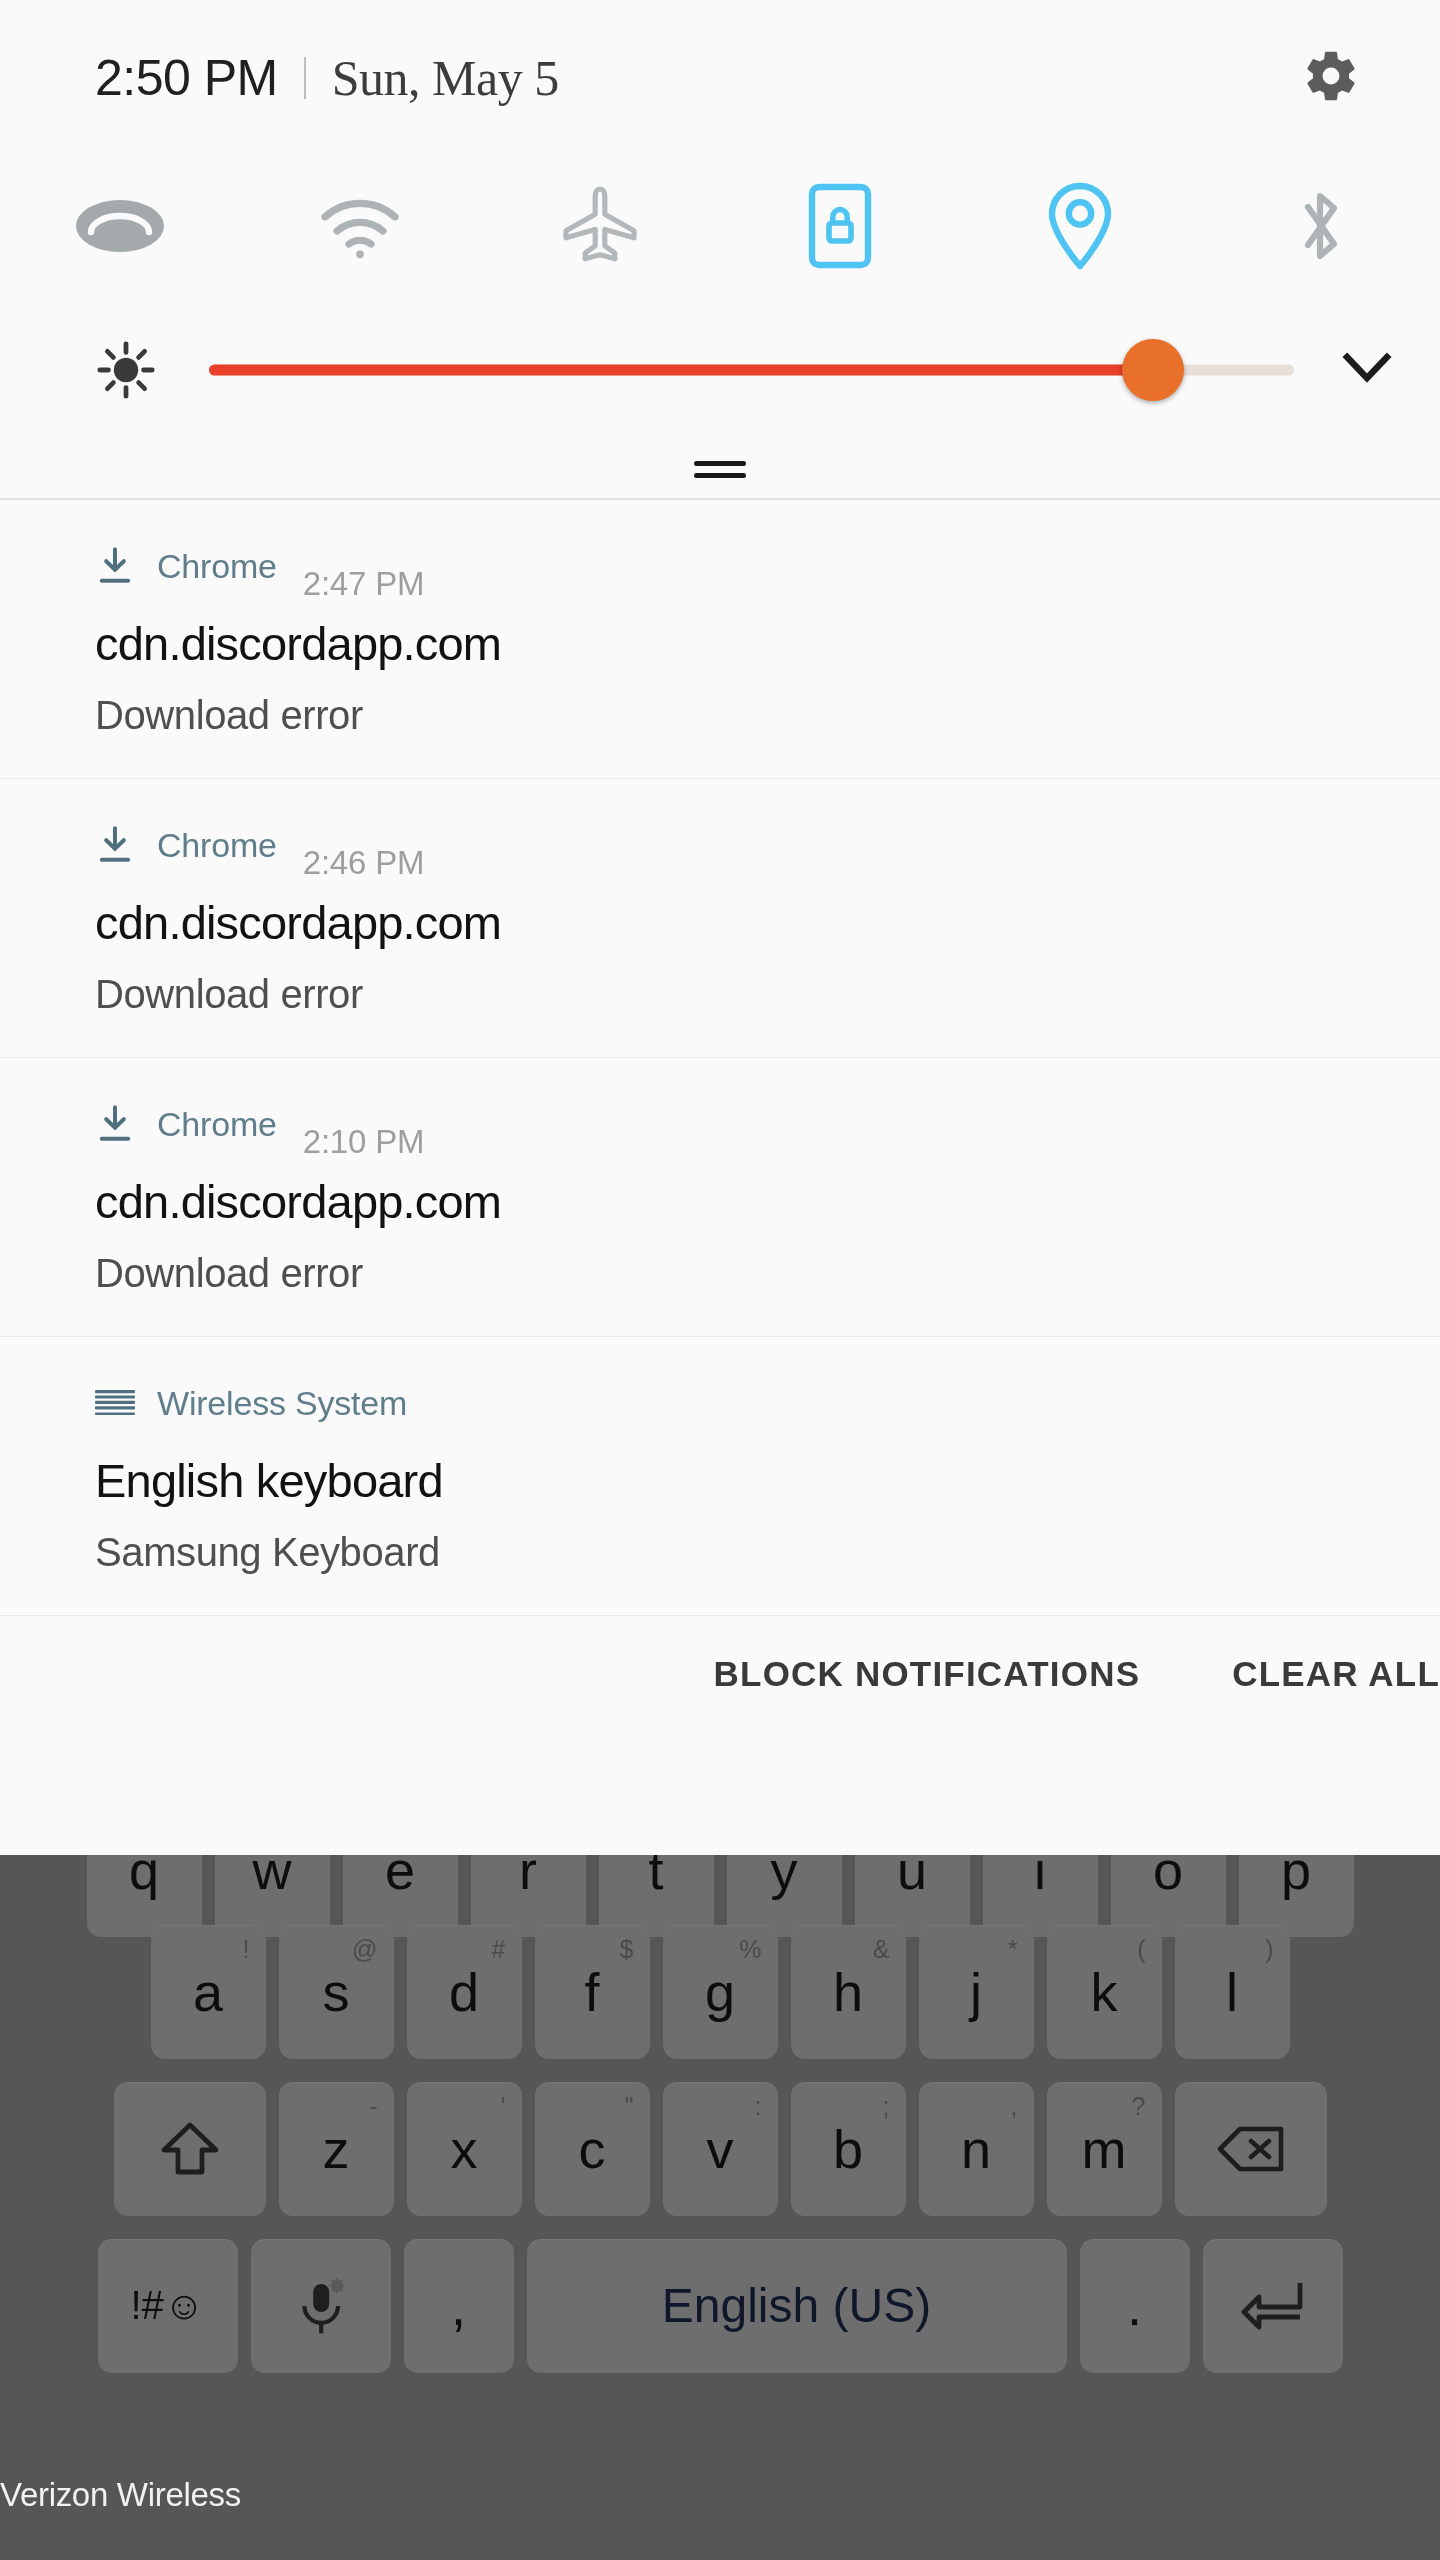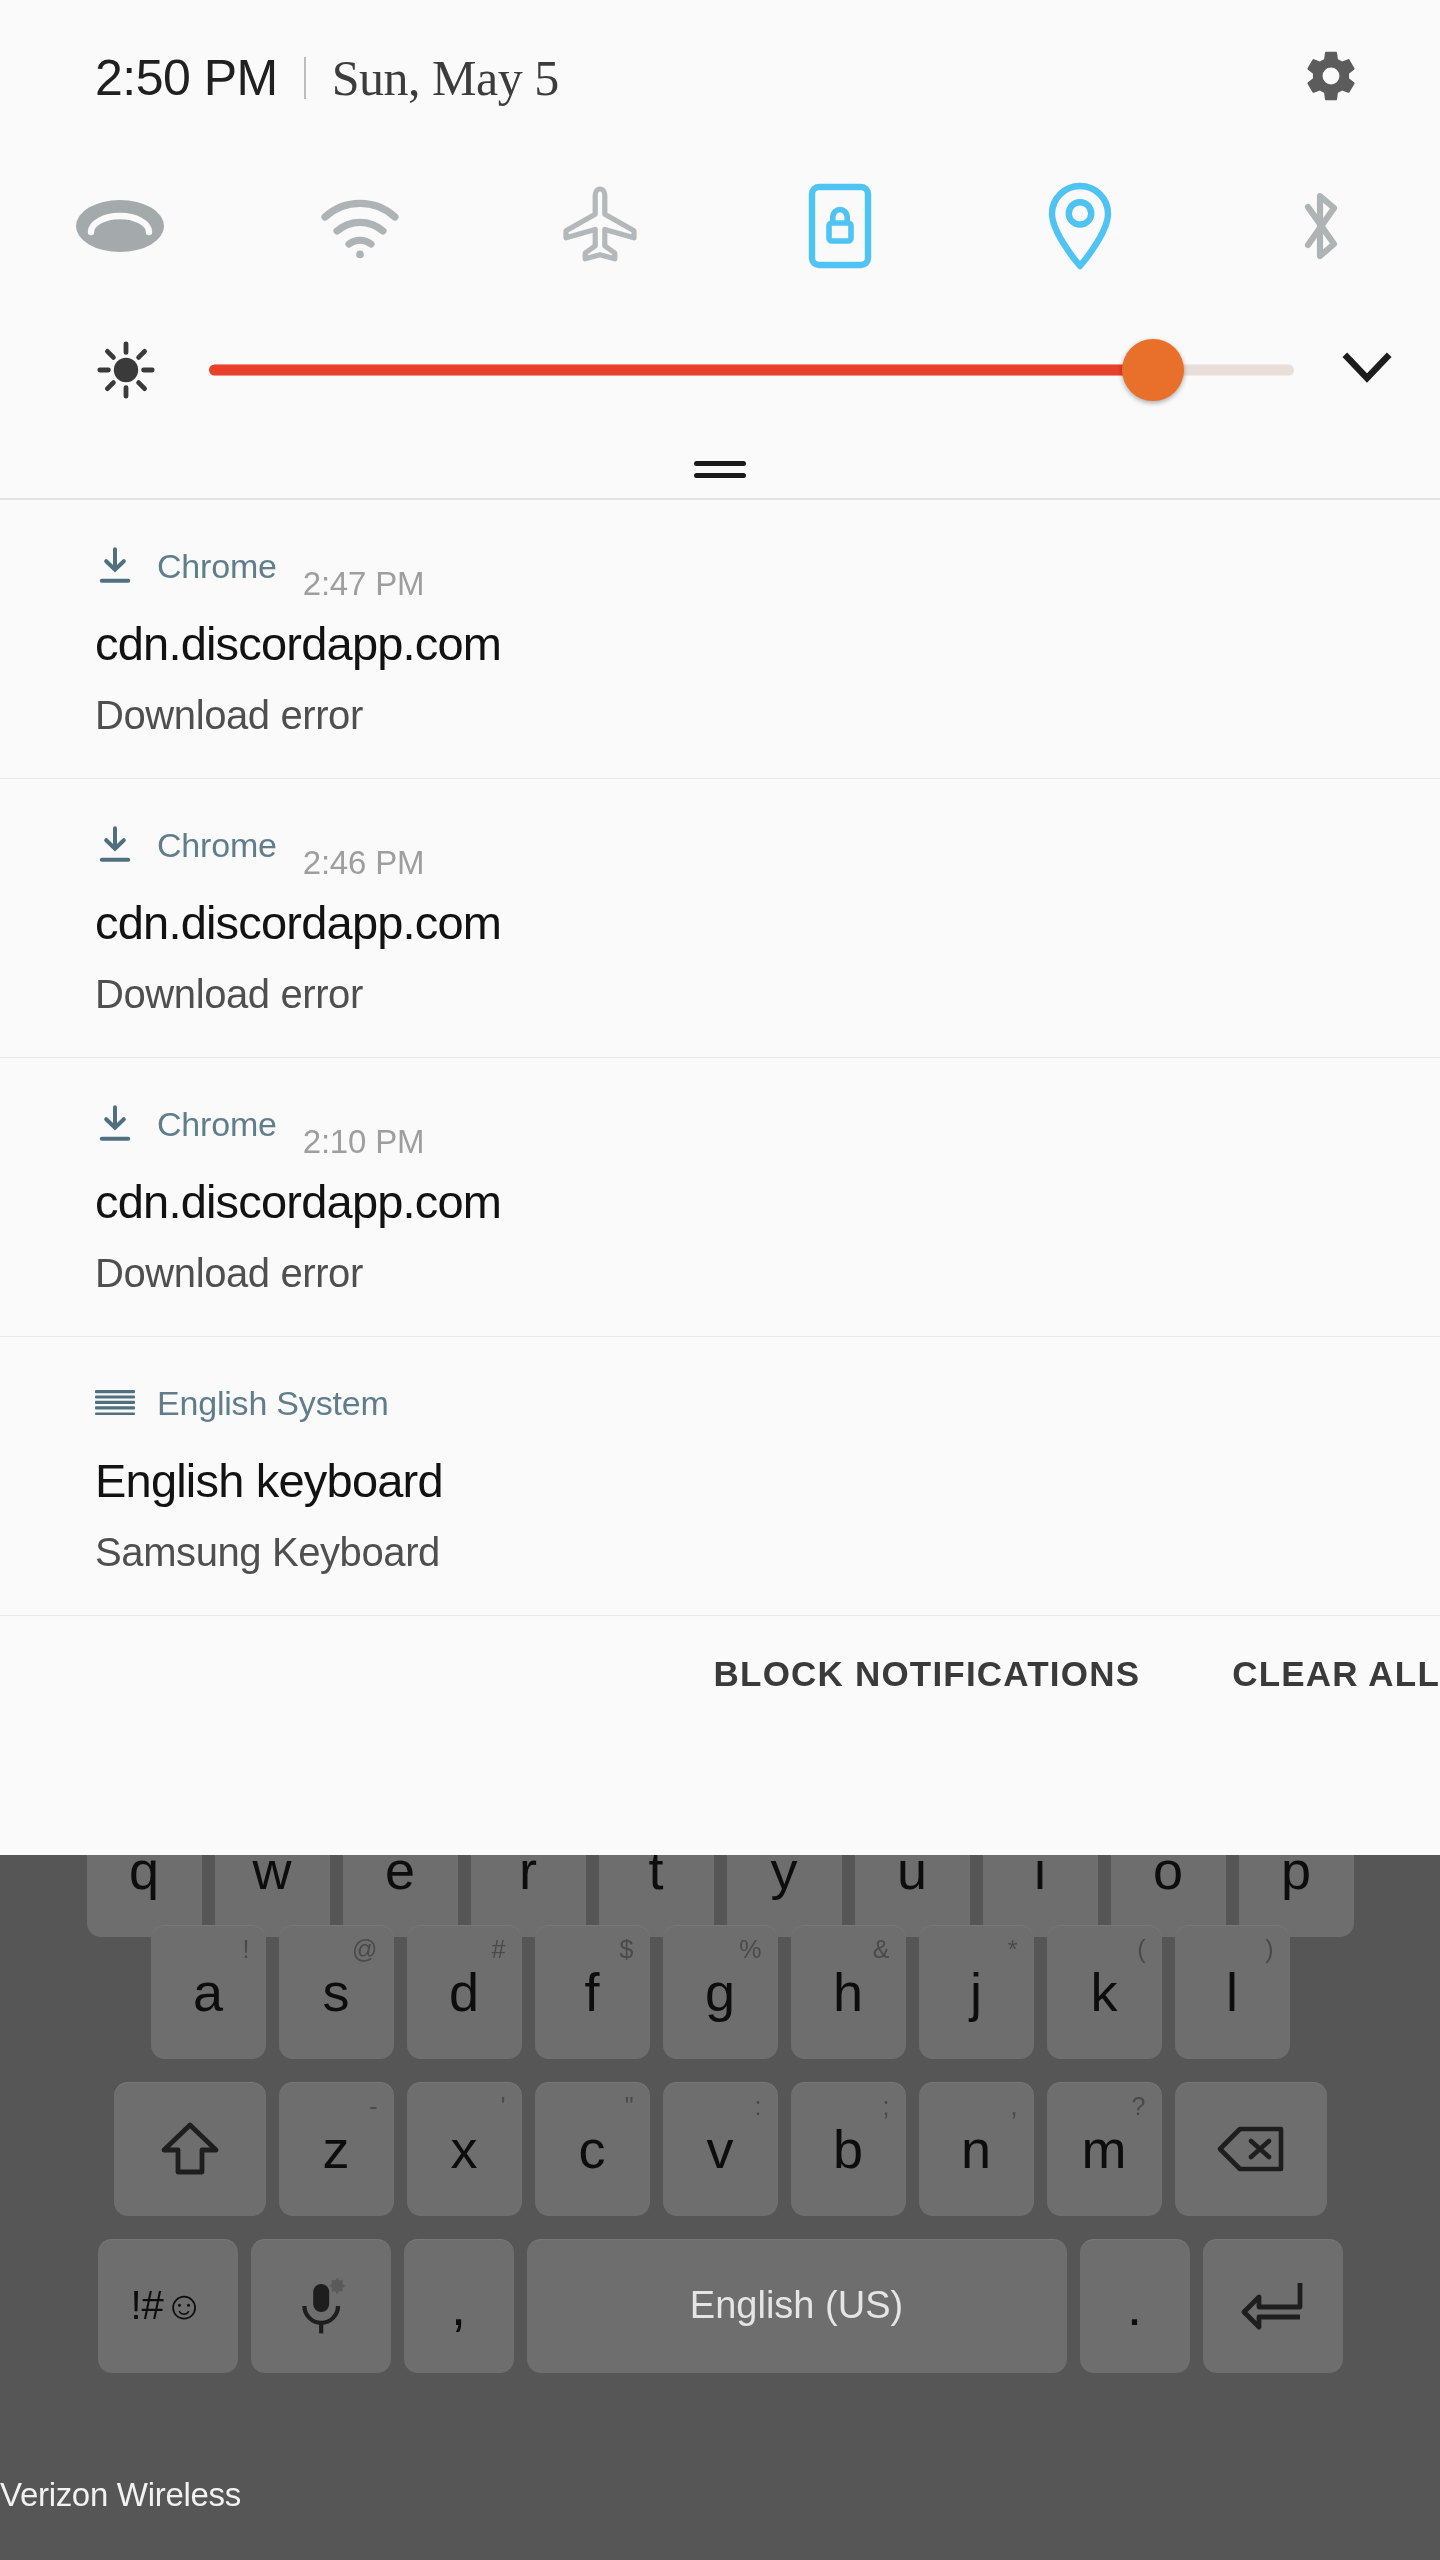--- a/index.html
+++ b/index.html
@@ -119,21 +119,21 @@
     width:115px;height:134px;
     display:flex;align-items:center;justify-content:center;
     color:#0D0D0D;font-size:54px;
     box-shadow:0 1px 0 rgba(255,255,255,0.07) inset;
   }
   .key .sub{
     position:absolute;top:10px;right:16px;font-size:25px;color:#4A4A4A;
   }
   .key.wide{width:152px;}
   .key.fn{width:140px;font-size:40px;}
-  .key.space{width:540px;font-size:38px;color:#e5e5e5;}
+  .key.space{width:540px;font-size:48px;color:#0f172a;}
   .key.comma,.key.period{width:110px;}
   .key svg{display:block;}
   .carrier{
     position:absolute;left:0;right:0;top:2476px;
     font-size:33px;color:#F2F2F2;z-index:3;letter-spacing:-0.3px;
   }
 </style>
 </head>
 <body>
 
@@ -446,21 +446,21 @@
           <div class="notif-head">
             <span class="notif-ic">
               <svg width="40" height="26" viewBox="0 0 40 26" fill="#50707F">
                 <rect x="0" y="0" width="40" height="3.2" rx="1"></rect>
                 <rect x="0" y="5.4" width="40" height="3.2" rx="1"></rect>
                 <rect x="0" y="10.8" width="40" height="3.2" rx="1"></rect>
                 <rect x="0" y="16.2" width="40" height="3.2" rx="1"></rect>
                 <rect x="0" y="22.4" width="40" height="2.6" rx="1"></rect>
               </svg>
             </span>
-            <span class="notif-app">English System</span>
+            <span class="notif-app">Wireless System</span>
           </div>
           <div class="notif-title">English keyboard</div>
           <div class="notif-body">Samsung Keyboard</div>
         </div>
       </div>
     </div>
 
   <div class="hr-soft"></div>
 
   <div class="actions">

